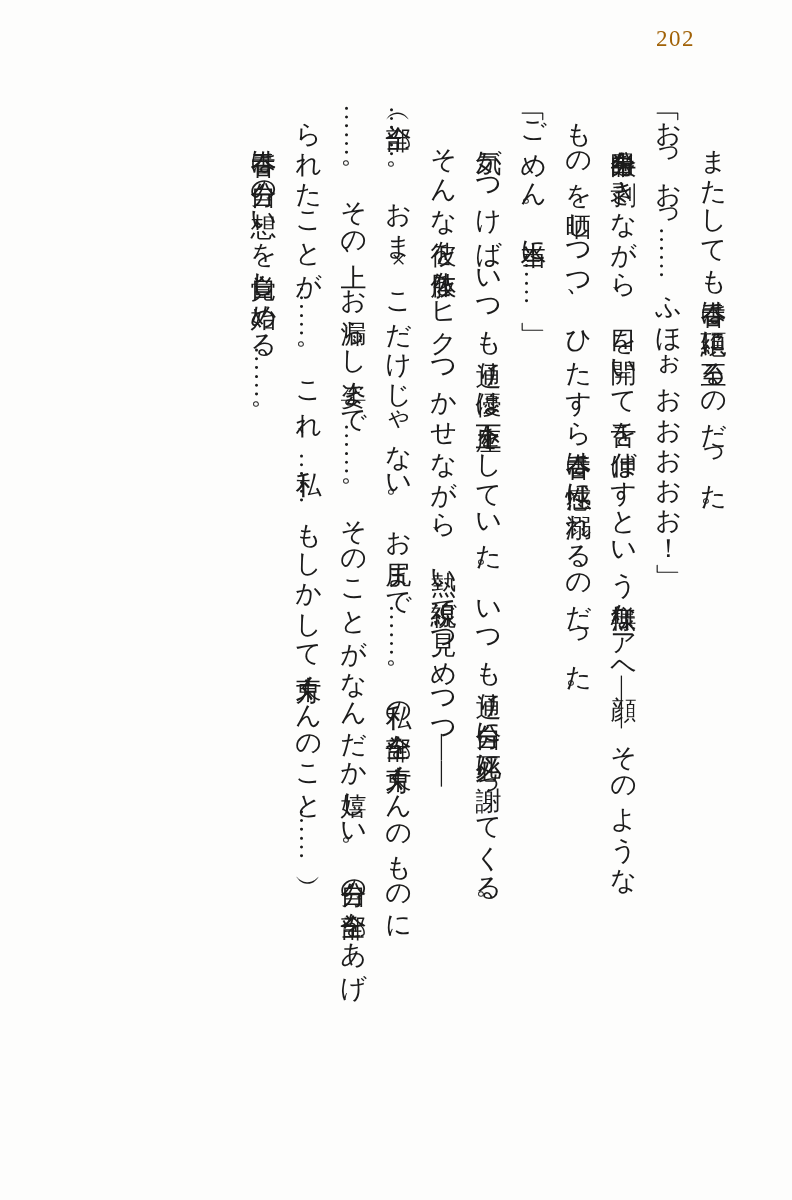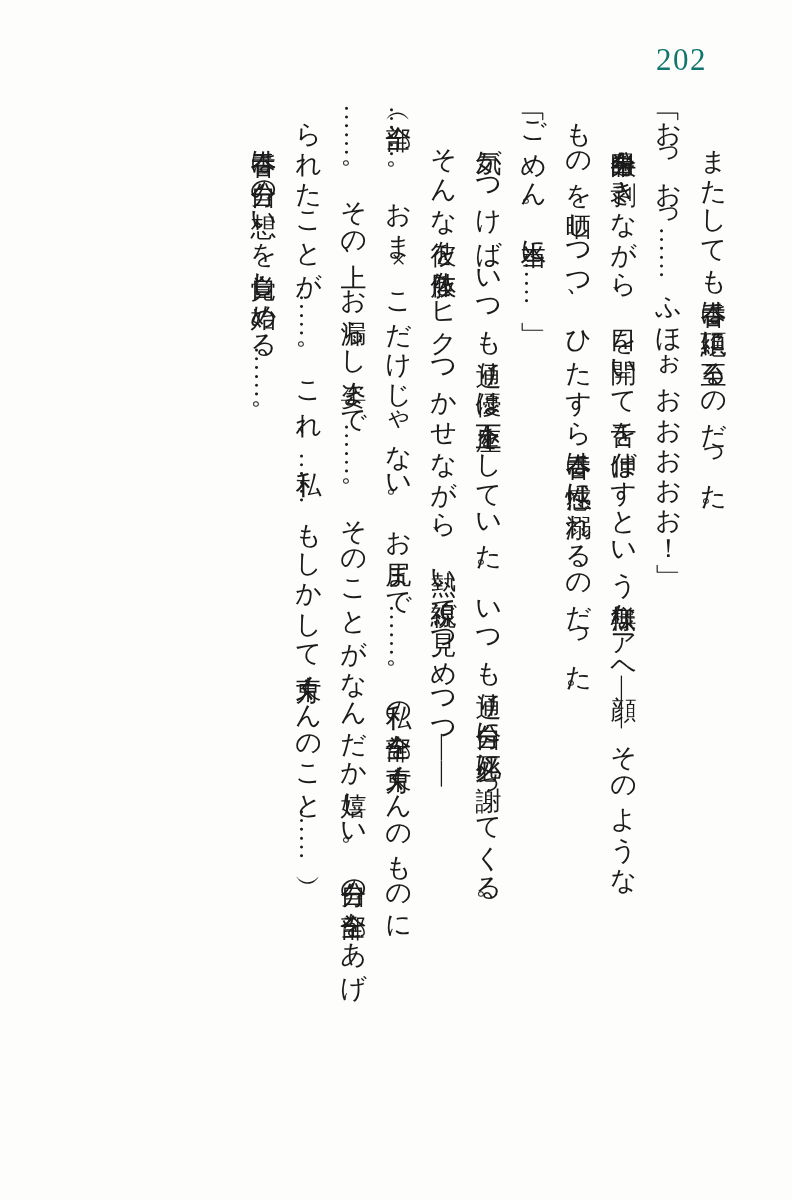--- a/index.html
+++ b/index.html
@@ -13,25 +13,25 @@
   .page {
     position: relative;
     width: 792px;
     height: 1200px;
     background: #fdfdfc;
     color: #1b1b1b;
     font-family: "Liberation Serif", "DejaVu Serif", serif;
   }
   .page-number {
     position: absolute;
-    top: 42px;
+    top: 26px;
     left: 656px;
-    font-size: 31px;
+    font-size: 23px;
     letter-spacing: 1.5px;
-    color: #0f766e;
+    color: #a16207;
   }
   .text-block {
     position: absolute;
     top: 104px;
     right: 56px;
     height: 1060px;
     writing-mode: vertical-rl;
     text-orientation: mixed;
     font-size: 26px;
     letter-spacing: 0.5px;

